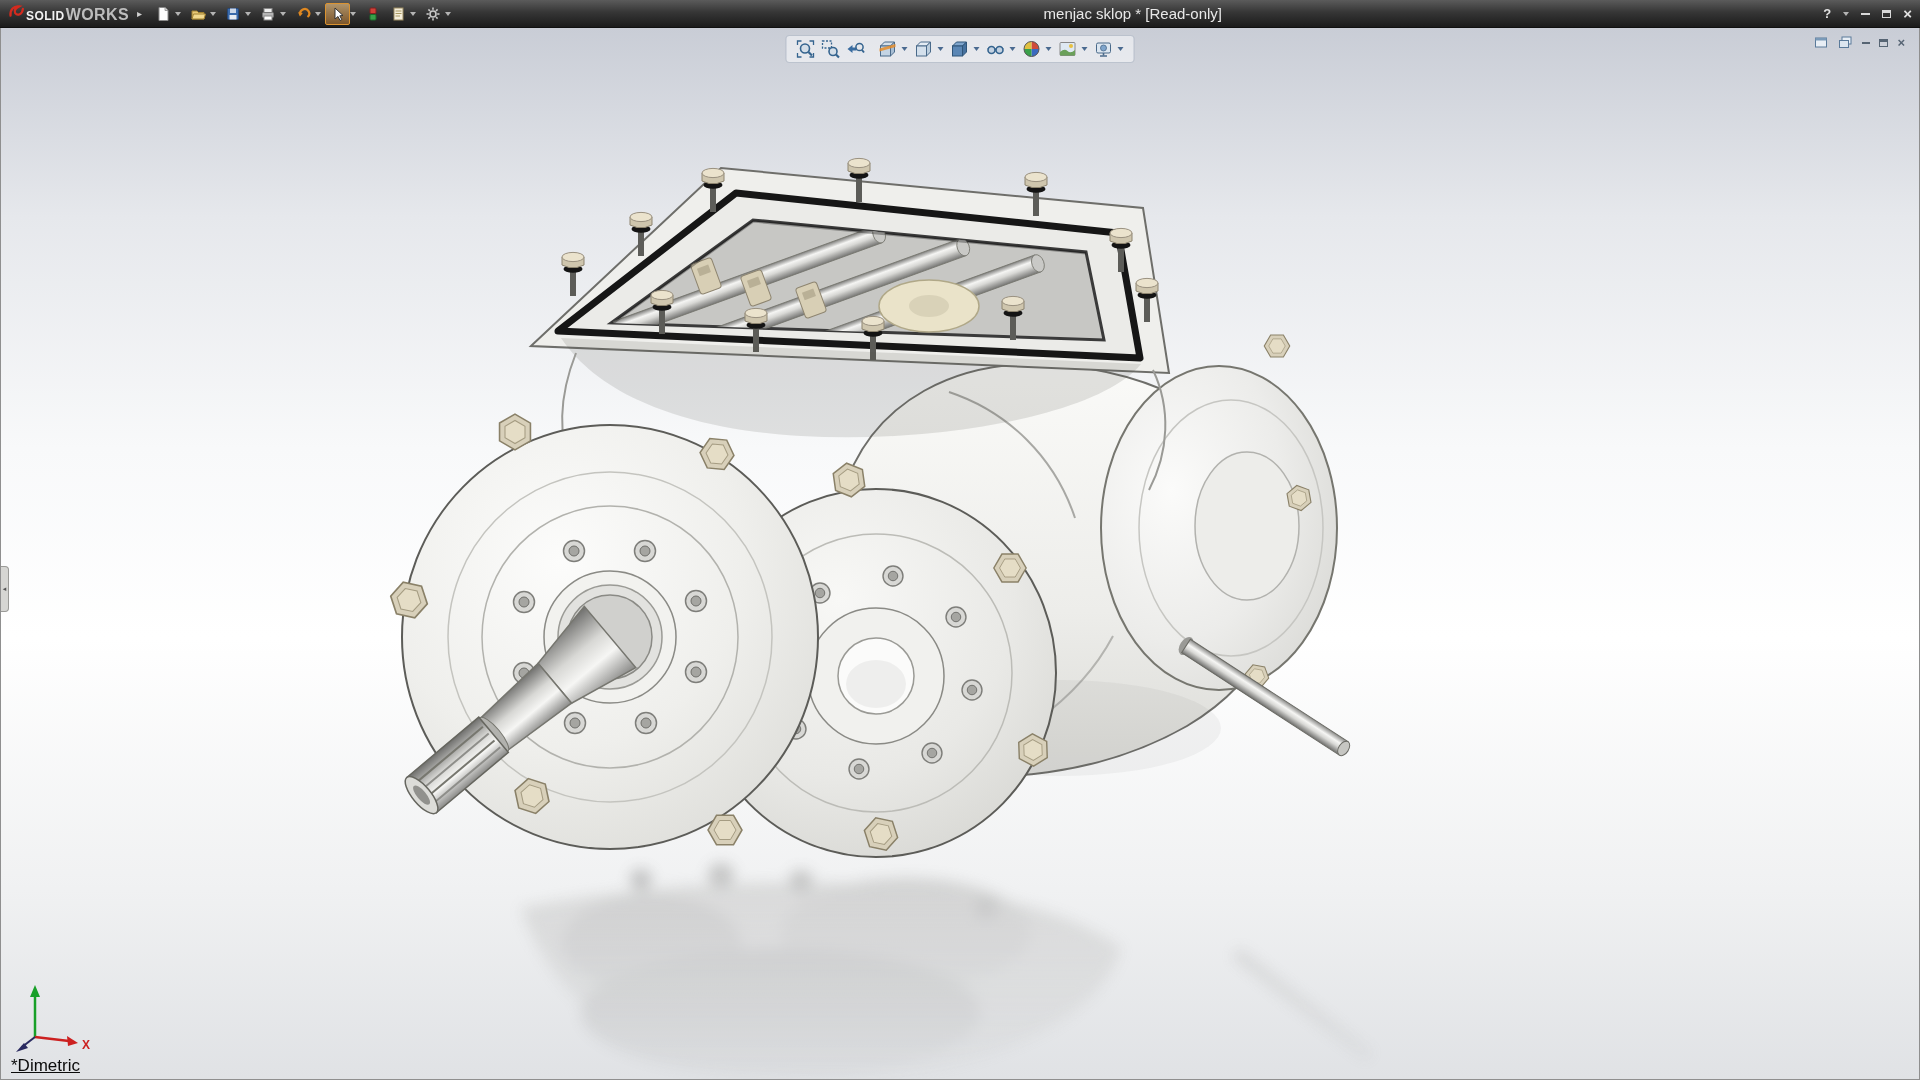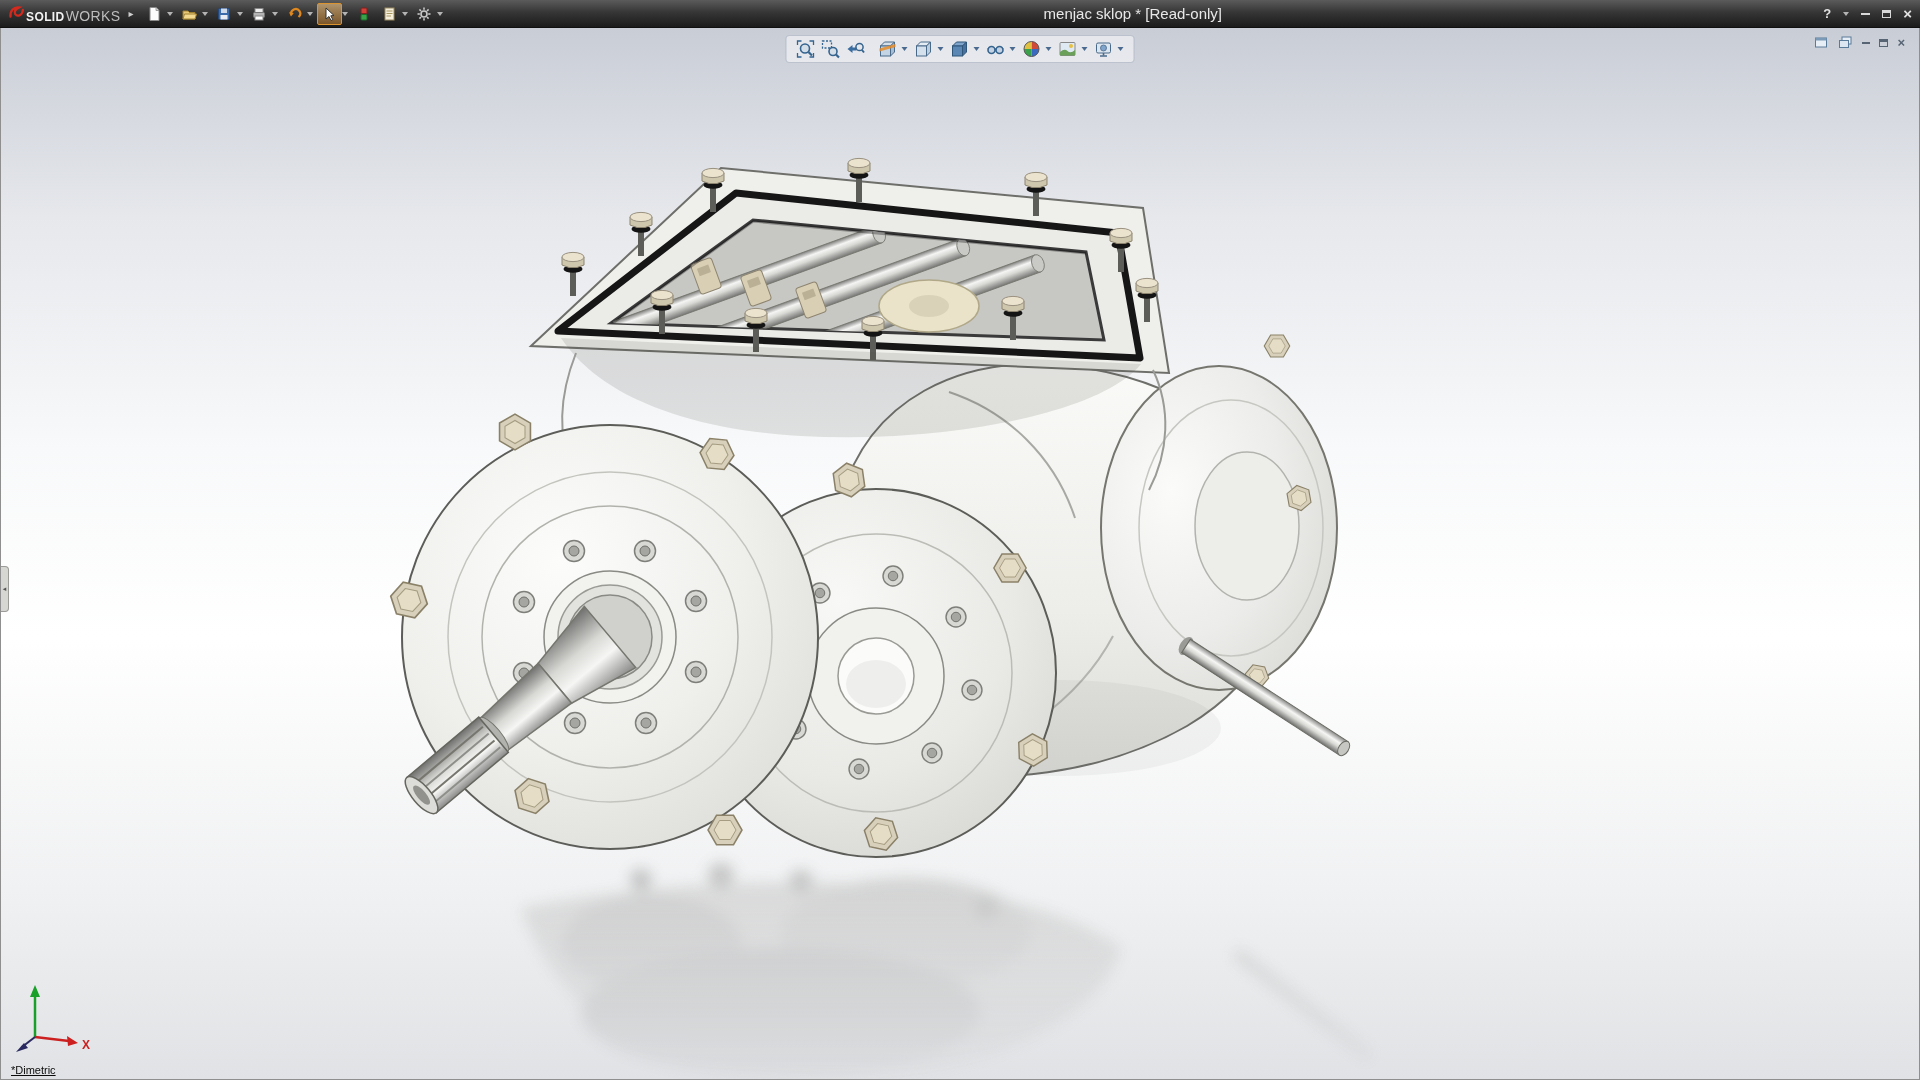--- a/index.html
+++ b/index.html
@@ -10,21 +10,21 @@
   }
   
   .titlebar {
     position:absolute; top:0; left:0; right:0; height:28px;
     background:linear-gradient(180deg,#5b5b5b 0%,#363636 45%,#1b1b1b 100%);
     border-bottom:1px solid #101010;
     display:flex; align-items:center; padding:0 8px; z-index:20; color:#ddd;
   }
   .logo { display:flex; align-items:baseline; gap:1px; margin-right:6px; }
   .logo-bold { font-weight:bold; font-size:12px; color:#f2f2f2; letter-spacing:.4px; }
-  .logo-light { font-weight:normal; font-size:14px; color:#bdbdbd; letter-spacing:.4px; }
+  .logo-light { font-weight:bold; font-size:16px; color:#bdbdbd; letter-spacing:.4px; }
   .menu-expand { color:#cfcfcf; font-size:10px; margin:0 8px 0 2px; }
   .tb-btn {
     width:25px; height:22px; display:flex; align-items:center; justify-content:center;
     border-radius:2px; flex:none;
   }
   .tb-sel {
     border:1px solid #db9330;
     background:linear-gradient(180deg, rgba(255,205,130,.55), rgba(235,150,55,.45));
   }
   .caret {
@@ -65,21 +65,21 @@
   .doc-controls {
     position:absolute; top:7px; right:14px; display:flex; align-items:center; gap:9px;
     color:#4f5d6b; z-index:10;
   }
   .doc-min { width:8px; height:2px; background:#566473; }
   .doc-restore { width:9px; height:8px; border:1.5px solid #566473; border-top-width:3px; }
   .doc-close { font-size:13px; font-weight:bold; color:#566473; line-height:1; }
   
   .triad { position:absolute; left:10px; bottom:24px; z-index:5; }
   .orientation-label {
-    position:absolute; left:10px; bottom:3px; font-size:11px; color:#0b0b0b;
+    position:absolute; left:10px; bottom:3px; font-size:17px; color:#0b0b0b;
     text-decoration:underline; z-index:5;
   }
   
   .panel-handle {
     position:absolute; left:0; top:538px; width:8px; height:46px;
     background:#d6d6d3; border:1px solid #9a9a97; border-left:none;
     border-radius:0 4px 4px 0; display:flex; align-items:center; justify-content:center;
     font-size:7px; color:#555; z-index:6;
   }
 </style>

